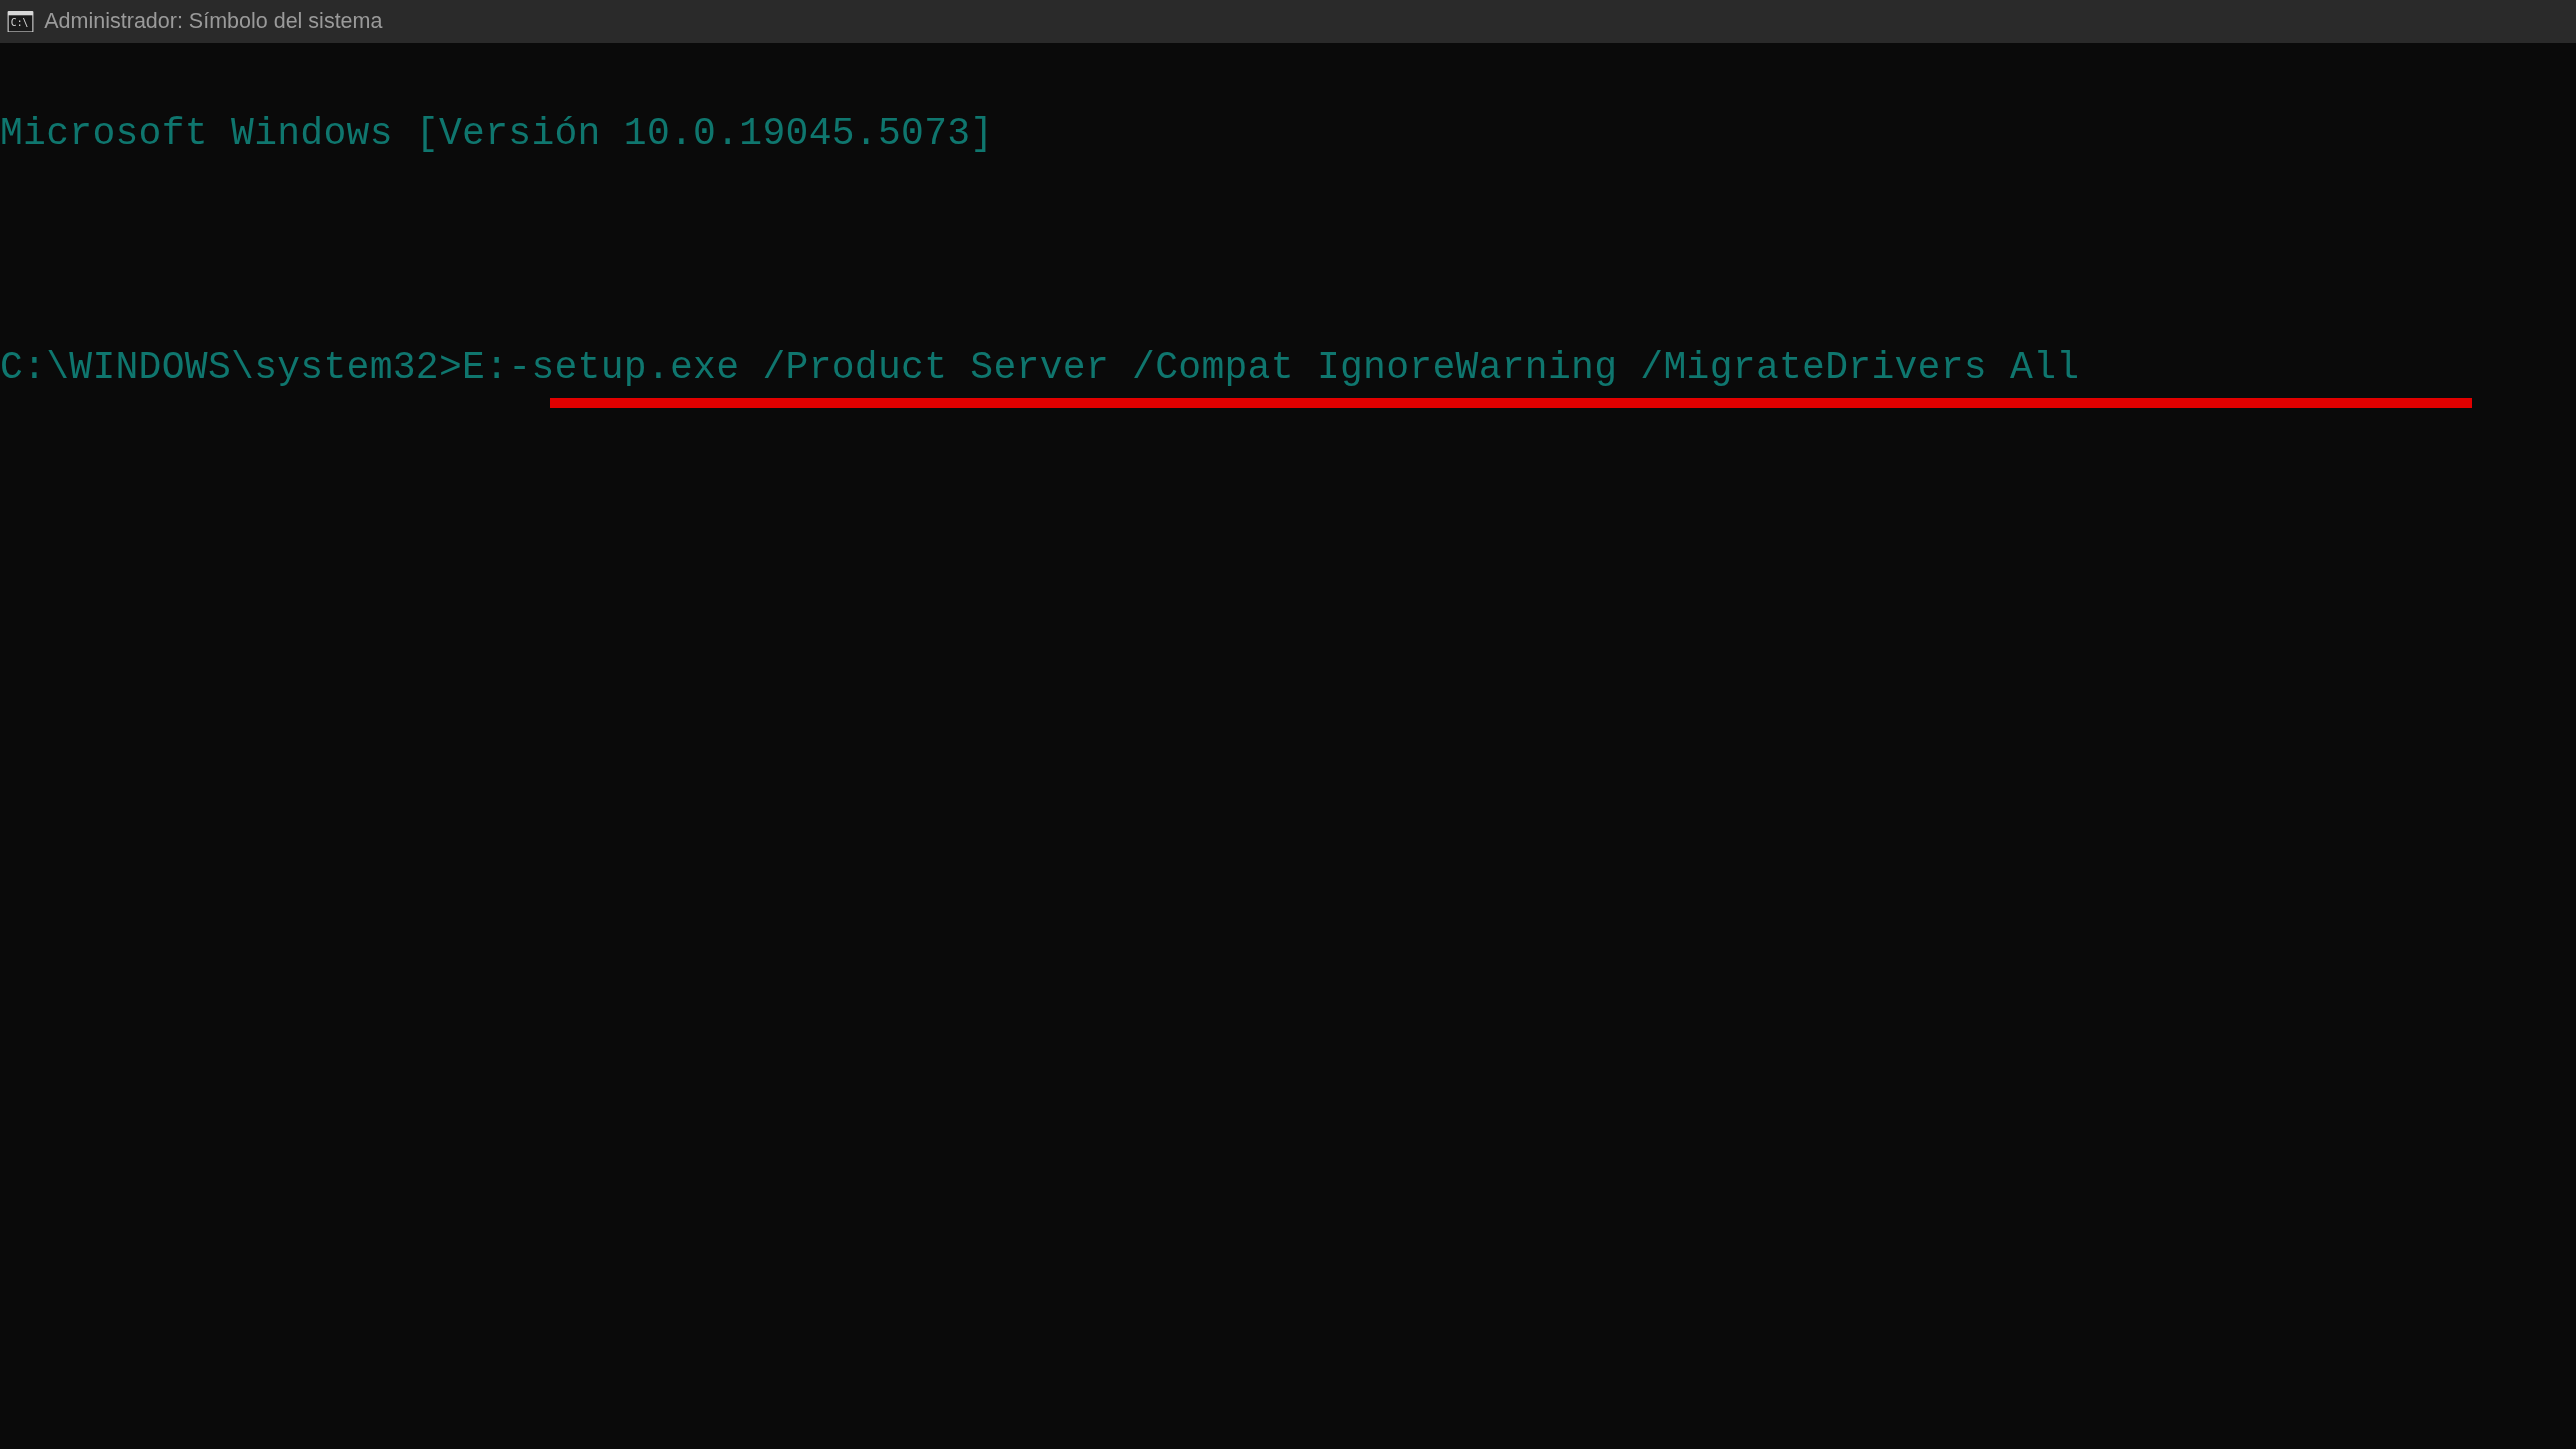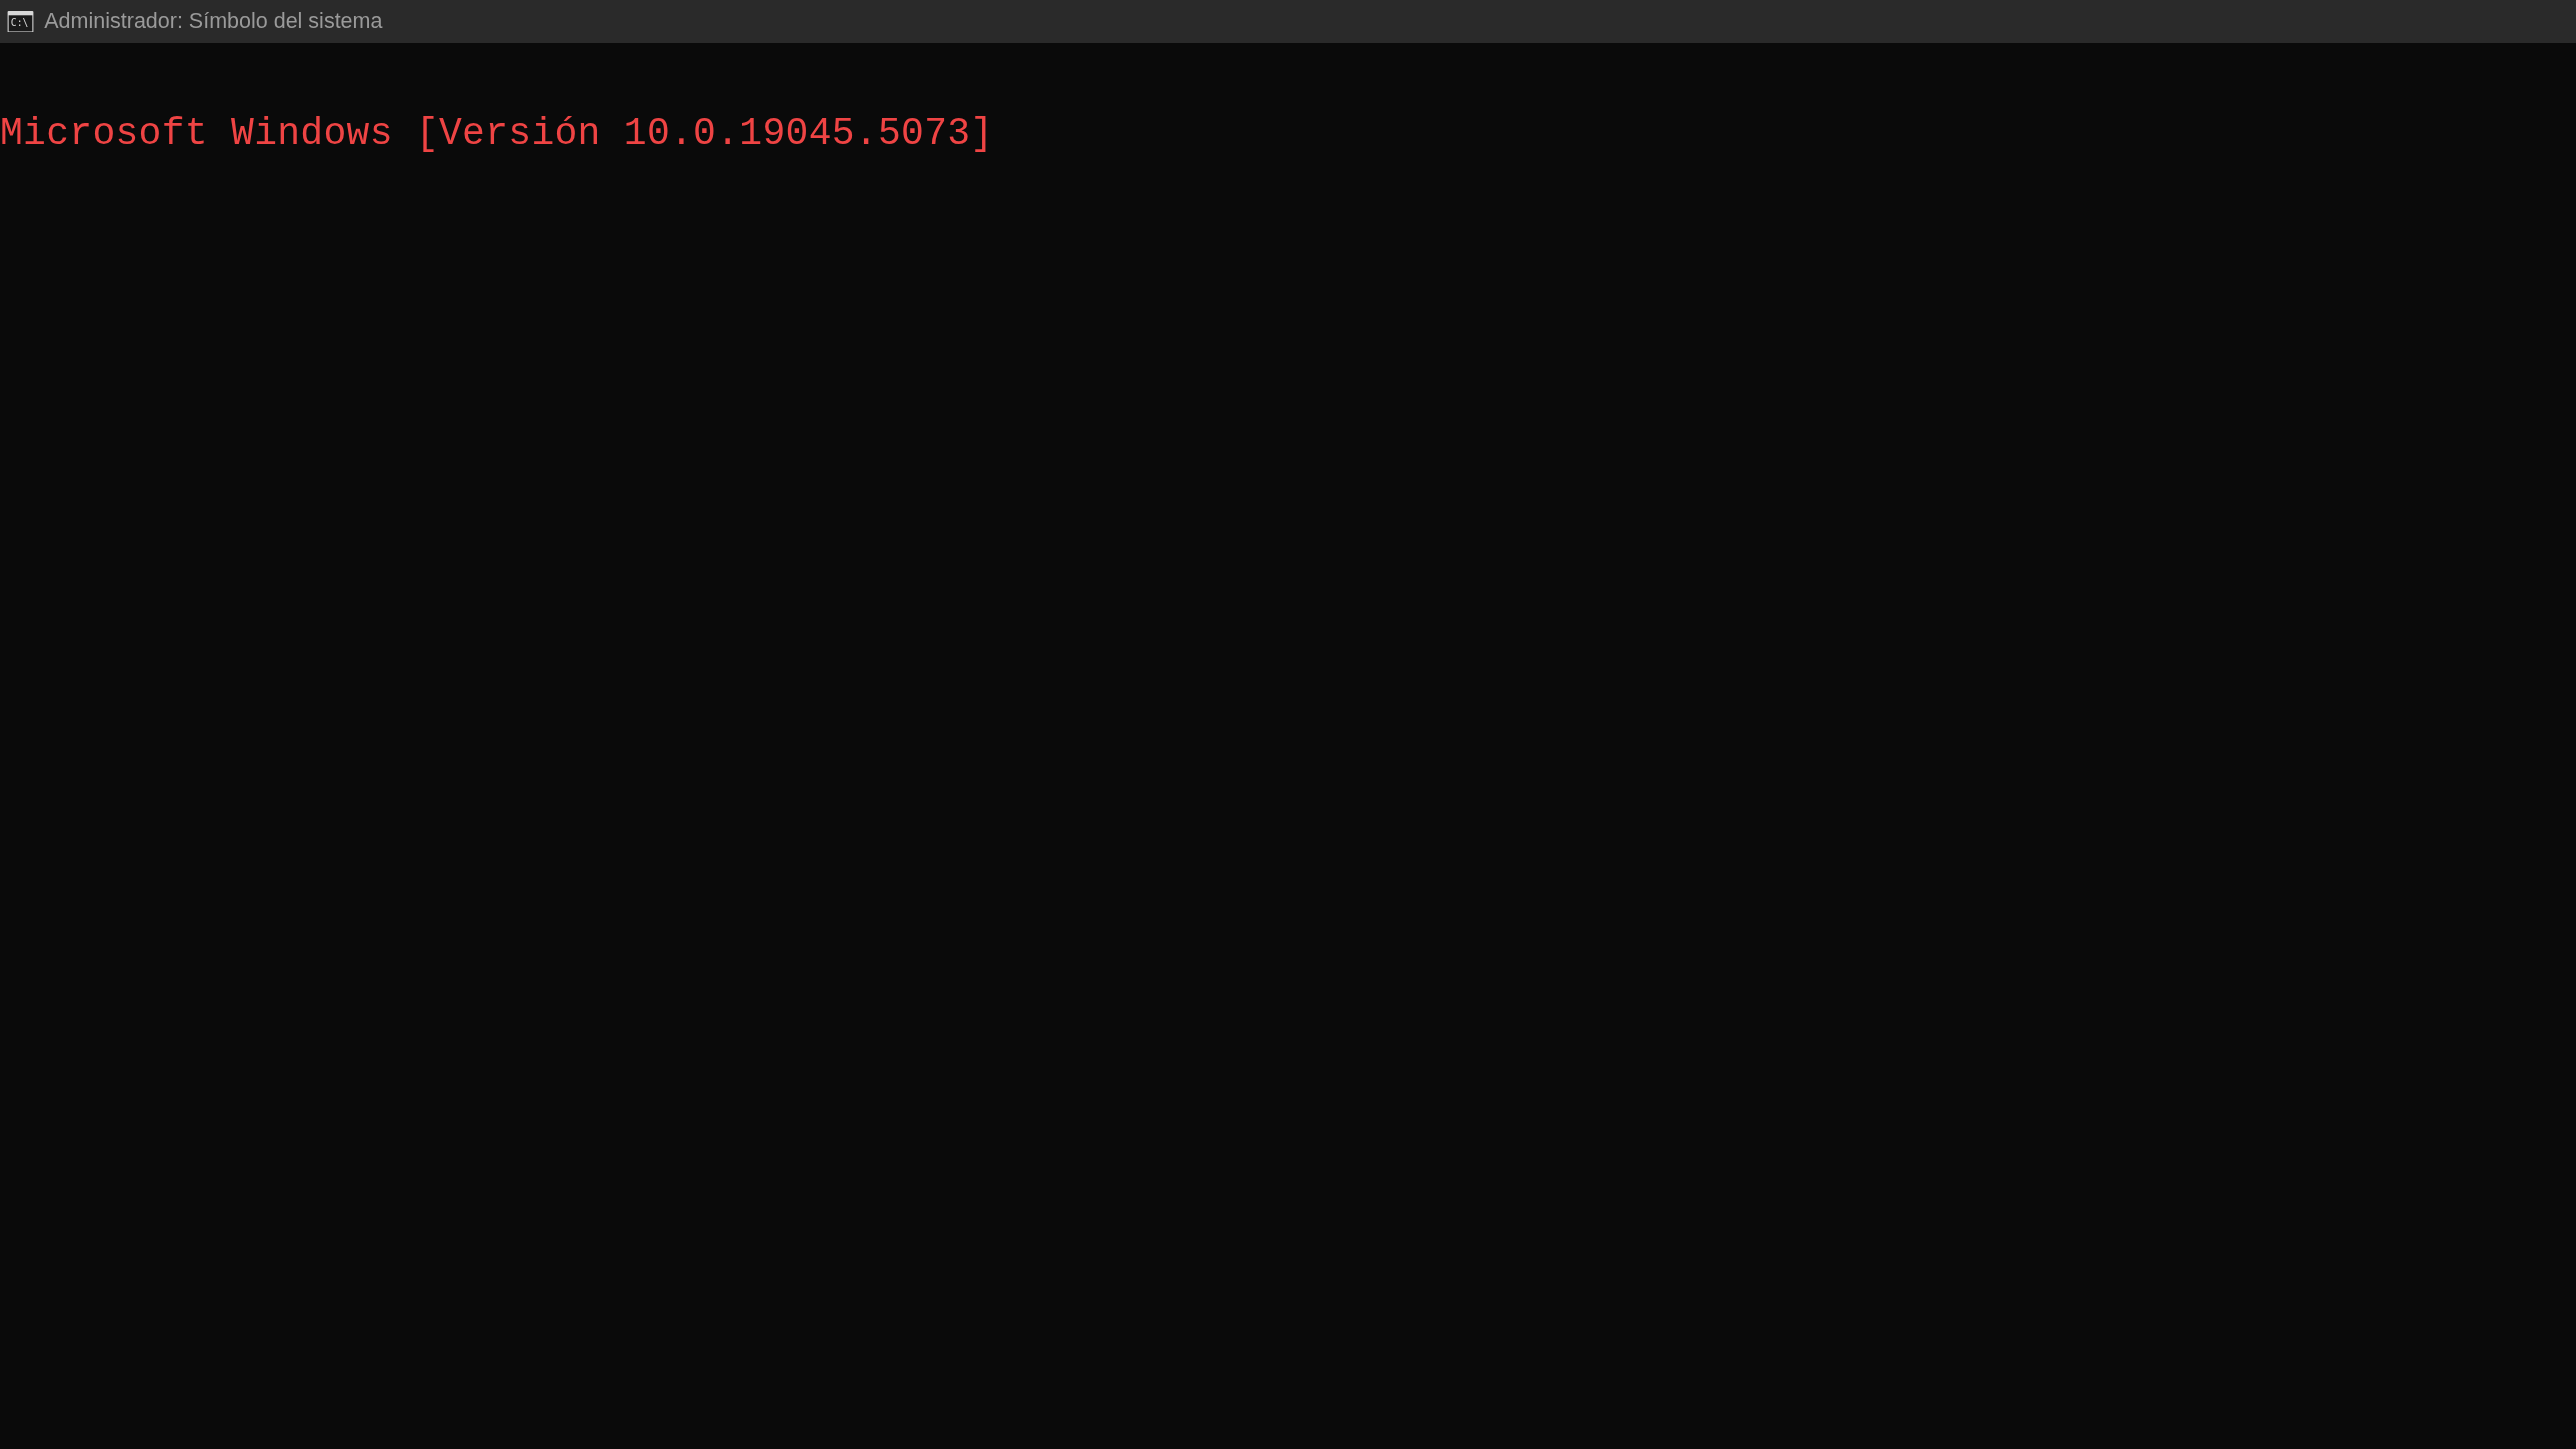--- a/index.html
+++ b/index.html
@@ -31,21 +31,21 @@
       display: flex;
       align-items: center;
       justify-content: center;
     }
     .titlebar-icon svg {
       width: 27px;
       height: 21.5px;
     }
     .terminal {
       padding: 2.7px 0 0 0;
-      color: #ef4444;
+      color: #0f766e;
       font-size: 38px;
       line-height: 1.55;
       letter-spacing: 0.3px;
       white-space: pre;
     }
     .terminal-line {
       display: block;
     }
     .blank-line {
       height: 58px;
@@ -73,14 +73,17 @@
       <rect x="1" y="4" width="22" height="15" fill="#1a1a1a"></rect>
       <text x="3" y="14" font-size="9" font-family="monospace" fill="#d8d8d8">C:\</text>
     </svg>
   </span>
   <span>Administrador: Símbolo del sistema</span>
 </div>
 
 <div class="terminal">
 <span class="terminal-line">Microsoft Windows [Versión 10.0.19045.5073]</span>
 <div class="blank-line"></div>
+<span class="prompt-line"><span>C:\WINDOWS\system32&gt;</span><span>E:-setup.exe /Product Server /Compat IgnoreWarning /MigrateDrivers All</span>
+  <div class="underline-annotation"></div>
+</span>
 </div>
 
 
 </body></html>

